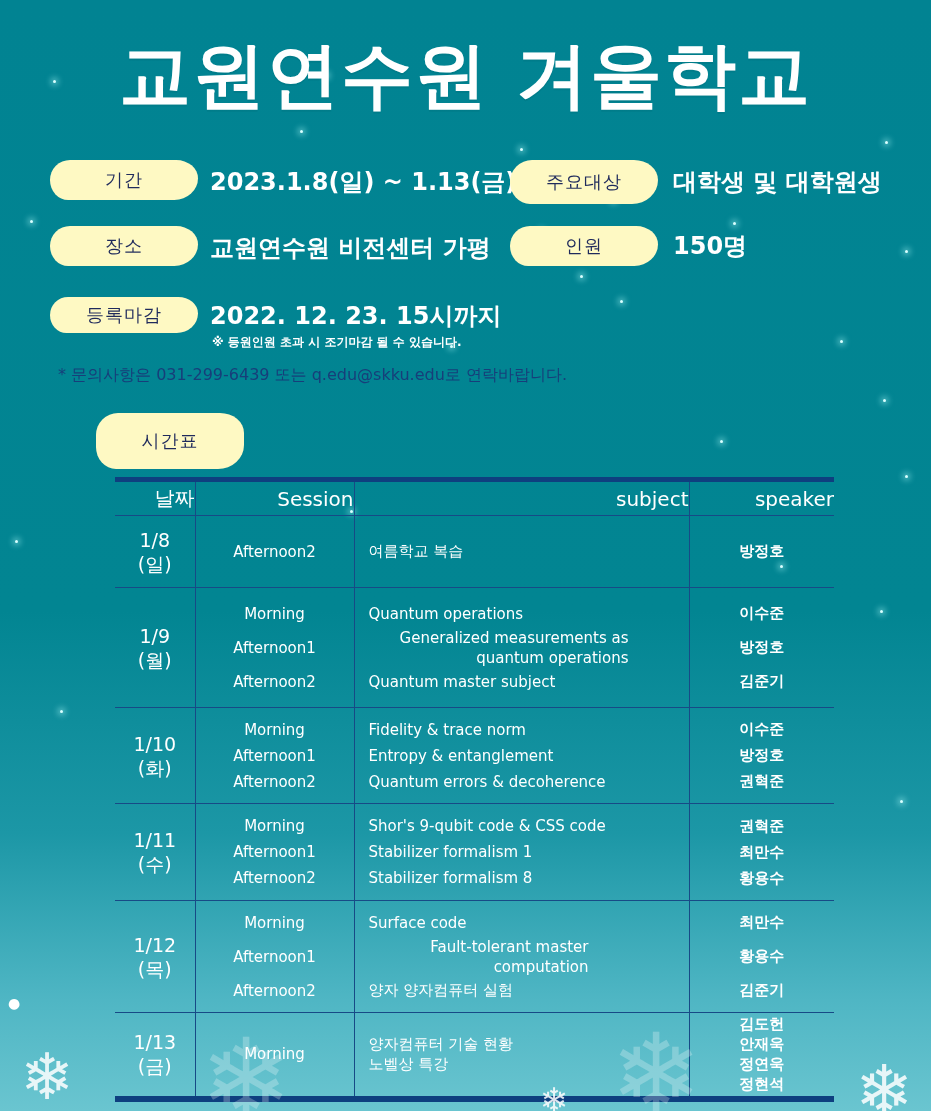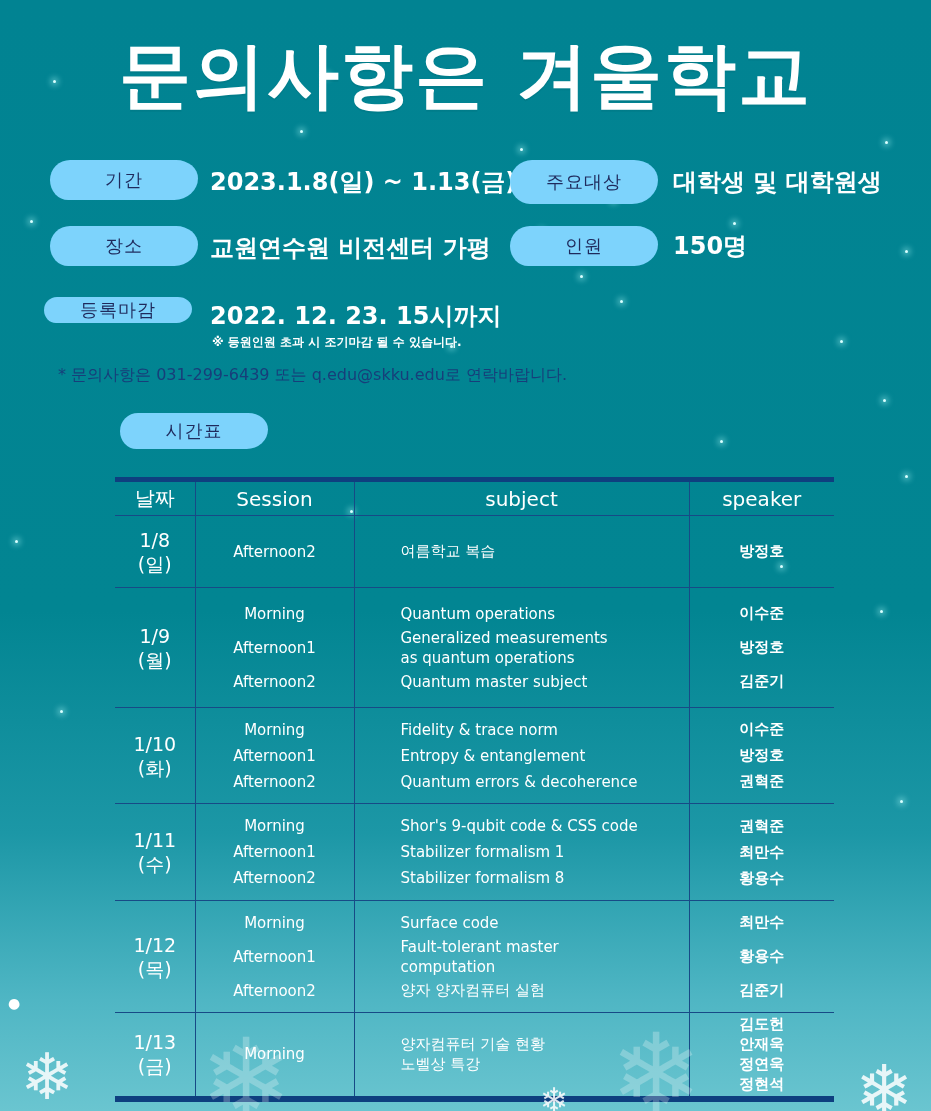--- a/index.html
+++ b/index.html
@@ -11,45 +11,45 @@
     color: #fff;
   }
   .stars { position: absolute; inset: 0; pointer-events: none; }
   .star { position: absolute; width: 3px; height: 3px; border-radius: 50%; background: #d9ffff; box-shadow: 0 0 6px 2px rgba(180,255,255,0.6); }
   .title {
     position: absolute; left: 0; top: 28px; width: 931px; text-align: center;
     font-size: 72px; font-weight: bold; letter-spacing: 2px; color: #fff;
     text-shadow: 0 2px 0 rgba(0,0,0,0.05);
   }
   .pill {
-    position: absolute; background: #7dd3fc; color: #1f2a5c;
+    position: absolute; background: #fef9c3; color: #1f2a5c;
     border-radius: 22px 24px 26px 20px / 22px 20px 24px 22px;
     font-size: 18px; display: flex; align-items: center; justify-content: center;
     letter-spacing: 1px;
   }
   .val {
     position: absolute; font-weight: bold; color: #fff; font-size: 24px; white-space: nowrap;
   }
   .note { position: absolute; font-size: 12px; font-weight: bold; color: #fff; white-space: nowrap; }
   .contact { position: absolute; left: 58px; top: 365px; font-size: 16px; color: #173e7a; white-space: nowrap; }
 
   .table-wrap { position: absolute; left: 115px; top: 477px; width: 719px; }
   table { border-collapse: collapse; width: 719px; table-layout: fixed; }
   table { border-top: 5px solid #0e3f7f; border-bottom: 6px solid #0e3f7f; }
-  th, td { border: 1px solid #174a86; color: #fff; }
+  th, td { border: 1px solid #174a86; color: #fff; text-align: right; }
   tr > *:first-child { border-left: none; }
   tr > *:last-child { border-right: none; }
   th { height: 36px; font-weight: normal; font-size: 20px; }
   td { font-size: 15px; vertical-align: middle; }
   col.c1 { width: 80px; } col.c2 { width: 159px; } col.c3 { width: 335px; } col.c4 { width: 145px; }
   .date { text-align: center; font-size: 19px; line-height: 24px; }
   .sess { text-align: center; }
   .sess div, .subj div, .spk div { display: flex; align-items: center; }
   .sess div { justify-content: center; text-align: right; }
-  .subj div { padding-left: 46px; }
+  .subj div { padding-left: 14px; }
   .spk div { justify-content: center; font-weight: bold; }
   .line { min-height: 26px; }
   .line.tall { min-height: 42px; }
   .line2 { line-height: 20px; }
   .snow { position: absolute; pointer-events: none; color: rgba(255,255,255,0.85); font-size: 60px; }
 </style>
 </head>
 <body>
 
 <div class="stars">
@@ -71,41 +71,41 @@
   <span class="star" style="left:720px;top:440px"></span>
   <span class="star" style="left:780px;top:565px"></span>
   <span class="star" style="left:905px;top:475px"></span>
   <span class="star" style="left:880px;top:610px"></span>
   <span class="star" style="left:60px;top:710px"></span>
   <span class="star" style="left:900px;top:800px"></span>
   <span class="star" style="left:15px;top:540px"></span>
   <span class="star" style="left:883px;top:399px"></span>
 </div>
 
-<div class="title">문의사항은 겨울학교</div>
+<div class="title">교원연수원 겨울학교</div>
 
 <div class="pill" style="left:50px;top:160px;width:148px;height:40px">기간</div>
 <div class="val" style="left:210px;top:166px">2023.1.8(일) ~  1.13(금)</div>
 
 <div class="pill" style="left:510px;top:160px;width:148px;height:44px">주요대상</div>
 <div class="val" style="left:673px;top:166px">대학생 및 대학원생</div>
 
 <div class="pill" style="left:50px;top:226px;width:148px;height:40px">장소</div>
 <div class="val" style="left:210px;top:232px">교원연수원 비전센터 가평</div>
 
 <div class="pill" style="left:510px;top:226px;width:148px;height:40px">인원</div>
 <div class="val" style="left:673px;top:230px">150명</div>
 
-<div class="pill" style="left:44px;top:297px;width:148px;height:26px">등록마감</div>
+<div class="pill" style="left:50px;top:297px;width:148px;height:36px">등록마감</div>
 <div class="val" style="left:210px;top:300px">2022. 12. 23. 15시까지</div>
 <div class="note" style="left:212px;top:334px">※ 등원인원 초과 시 조기마감 될 수 있습니다.</div>
 
 <div class="contact">* 문의사항은 031-299-6439 또는 q.edu@skku.edu로 연락바랍니다.</div>
 
-<div class="pill" style="left:120px;top:413px;width:148px;height:36px">시간표</div>
+<div class="pill" style="left:96px;top:413px;width:148px;height:56px">시간표</div>
 
 <div class="table-wrap">
   <table>
     <colgroup>
         <col class="c1">
         <col class="c2">
         <col class="c3">
         <col class="c4">
       </colgroup>
     <thead>

